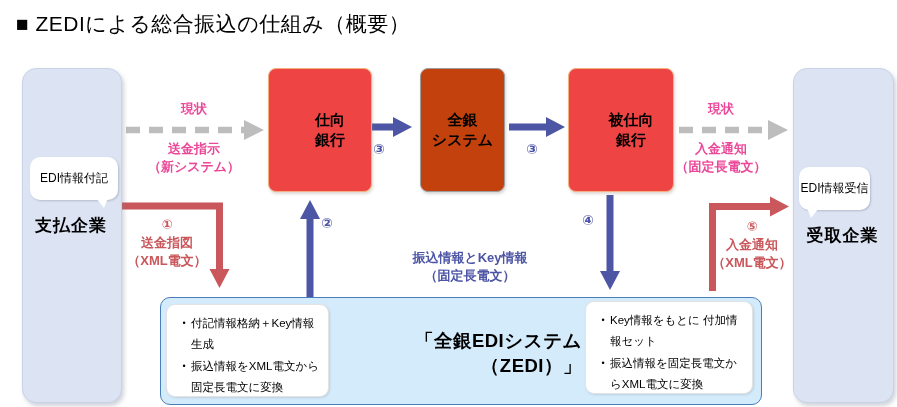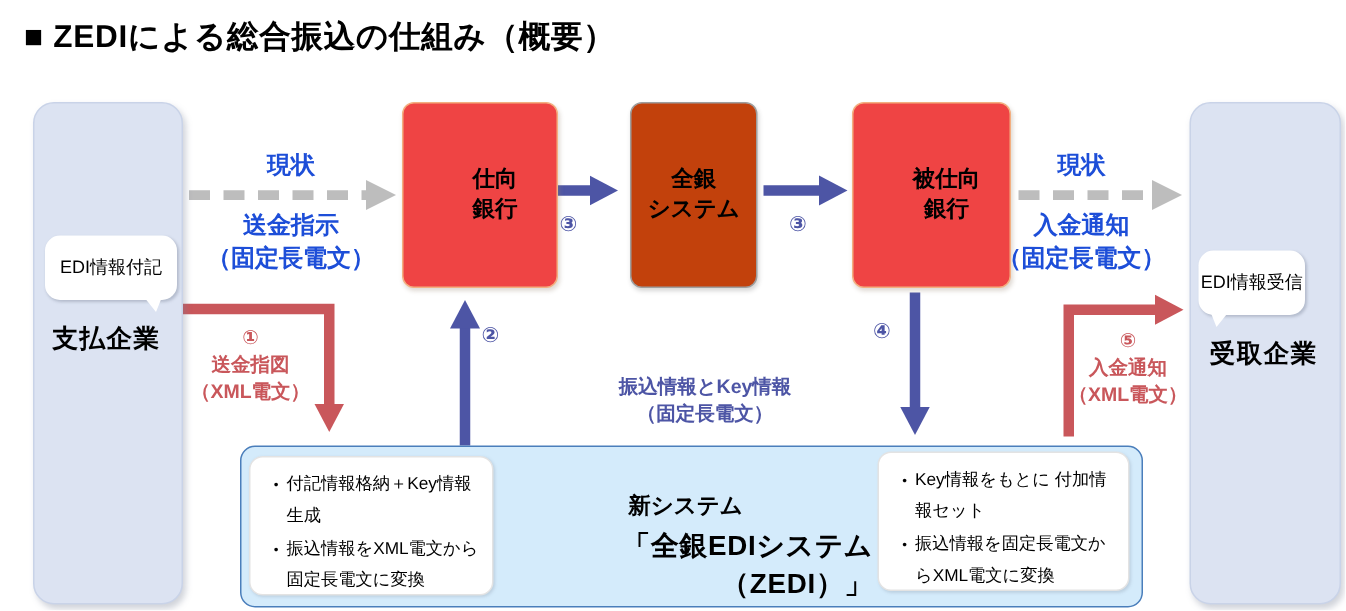--- a/index.html
+++ b/index.html
@@ -3,40 +3,40 @@
 <meta charset="utf-8">
 <style>
   html,body{margin:0;padding:0;background:#fff;}
   #stage{
     position:relative;width:897px;height:407px;background:#fff;overflow:hidden;
     font-family:"Liberation Sans","DejaVu Sans",sans-serif;color:#000;
   }
   .abs{position:absolute;}
   .pre{white-space:pre-line;}
   
-  #page-title{left:16px;top:10px;font-size:21px;font-weight:bold;letter-spacing:0.5px;text-align:right;}
+  #page-title{left:16px;top:10px;font-size:21px;font-weight:normal;letter-spacing:0.5px;text-align:right;}
   
   .entity{
     background:#dce3f2;border:1px solid #c9d3e8;border-radius:14px;
     box-shadow:2px 3px 4px rgba(120,130,150,0.35);
   }
   .entity-label{font-size:17px;font-weight:bold;text-align:center;letter-spacing:1px;}
   
   .bubble{
     background:#fff;border-radius:10px;display:flex;align-items:center;justify-content:center;
     font-size:12px;box-shadow:1px 1px 2px rgba(120,130,150,0.4);
   }
   .bubble .tail{position:absolute;width:0;height:0;border-style:solid;}
   
   .procbox{display:flex;align-items:center;justify-content:center;text-align:center;
     font-size:15px;font-weight:bold;line-height:1.35;border-radius:8px;}
   .procbox.peach{background:#ef4444;border:1.5px solid #f3af80;box-shadow:1px 2px 3px rgba(150,130,110,0.3);padding-left:20px;}
   .procbox.gray{background:#c2410c;border:1.5px solid #9e9e9e;box-shadow:1px 2px 3px rgba(120,120,120,0.3);}
   
-  .flow-gray{color:#1d4ed8;font-size:16px;font-weight:bold;text-align:center;line-height:1.35;}
+  .flow-gray{color:#ec4899;font-size:13px;font-weight:bold;text-align:center;line-height:1.35;}
   .flow-red{color:#c9575b;font-size:13px;font-weight:bold;text-align:center;line-height:1.4;}
   .flow-blue{color:#4d55a5;font-size:13px;font-weight:bold;text-align:center;line-height:1.4;}
   .circled{font-size:14px;font-weight:bold;}
   
   #zedi-box{background:#d4ebfb;border:1.5px solid #4a7ebb;border-radius:10px;}
   .notes-card{background:#fff;border:1px solid #e3e3e3;border-radius:9px;box-shadow:1px 1px 2px rgba(120,130,150,0.25);
     padding:8px 6px 4px 6px;box-sizing:border-box;}
   .notes-card ul{margin:0;padding:0 2px 0 4px;list-style:none;}
   .notes-card li{font-size:11.5px;line-height:1.85;display:flex;}
   .notes-card li .dot{width:14px;flex:0 0 14px;text-align:center;font-size:9px;padding-top:2px;}
@@ -89,21 +89,21 @@
 
   <div class="abs procbox peach pre" style="left:268px;top:68px;width:82px;height:122px;">仕向
 銀行</div>
   <div class="abs procbox gray pre" style="left:420px;top:68px;width:83px;height:122px;">全銀
 システム</div>
   <div class="abs procbox peach pre" style="left:568px;top:68px;width:84px;height:122px;">被仕向
 銀行</div>
 
   <div class="abs flow-gray" style="left:125px;top:100px;width:138px;">現状</div>
   <div class="abs flow-gray pre" style="left:125px;top:140px;width:138px;">送金指示
-（固定長電文）</div>
+（新システム）</div>
   <div class="abs flow-gray" style="left:652px;top:100px;width:138px;">現状</div>
   <div class="abs flow-gray pre" style="left:652px;top:140px;width:138px;">入金通知
 （固定長電文）</div>
 
   <div class="abs flow-red pre" style="left:112px;top:216px;width:110px;">①
 送金指図
 （XML電文）</div>
   <div class="abs flow-blue circled" style="left:321px;top:214px;">②</div>
   <div class="abs flow-blue circled" style="left:373px;top:140px;">③</div>
   <div class="abs flow-blue circled" style="left:526px;top:140px;">③</div>
@@ -136,17 +136,16 @@
         <span>Key情報をもとに 付加情報セット</span>
         </li>
       <li>
         <span class="dot">•</span>
         <span>振込情報を固定長電文からXML電文に変換</span>
         </li>
     </ul>
   </div>
 
   <div id="zedi-title" class="abs" style="left:332px;top:328px;width:250px;">
-    <div class="t1">新システム</div>
     <div class="t2">「全銀EDIシステム（ZEDI）」</div>
   </div>
 
 </div>
 
 </body></html>

